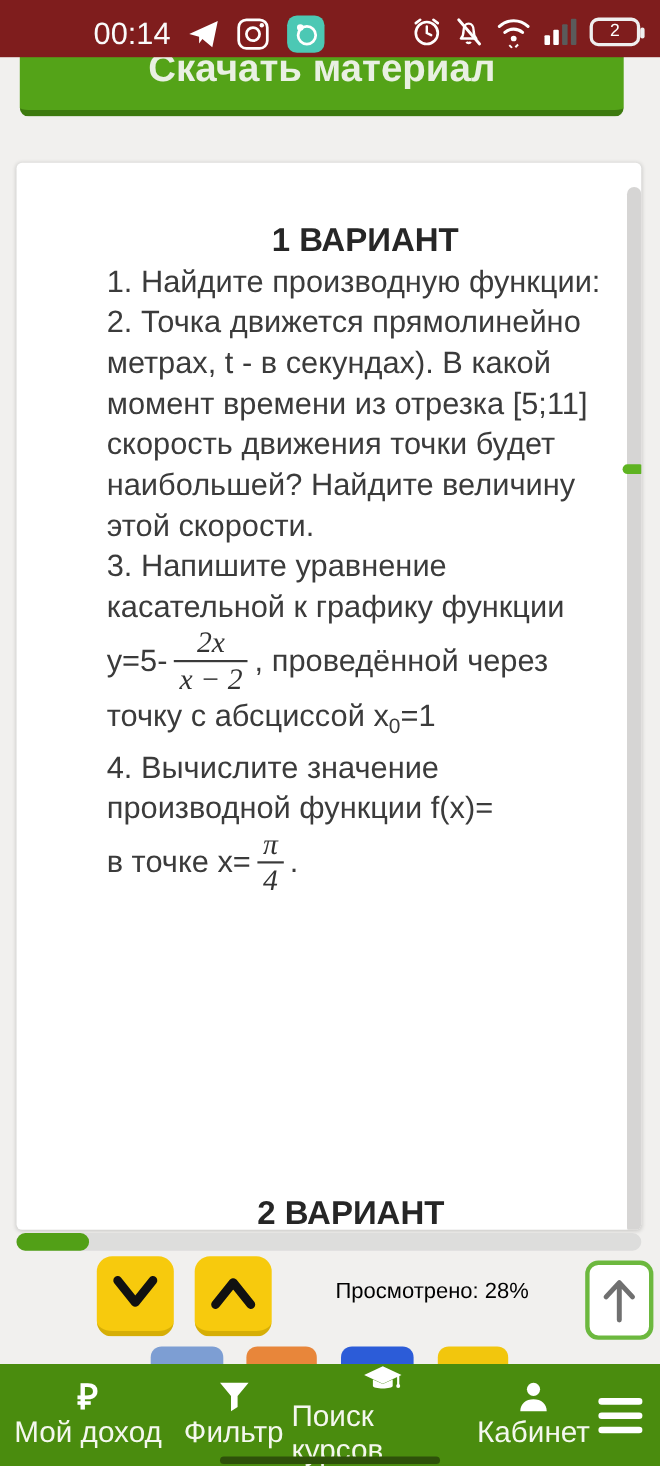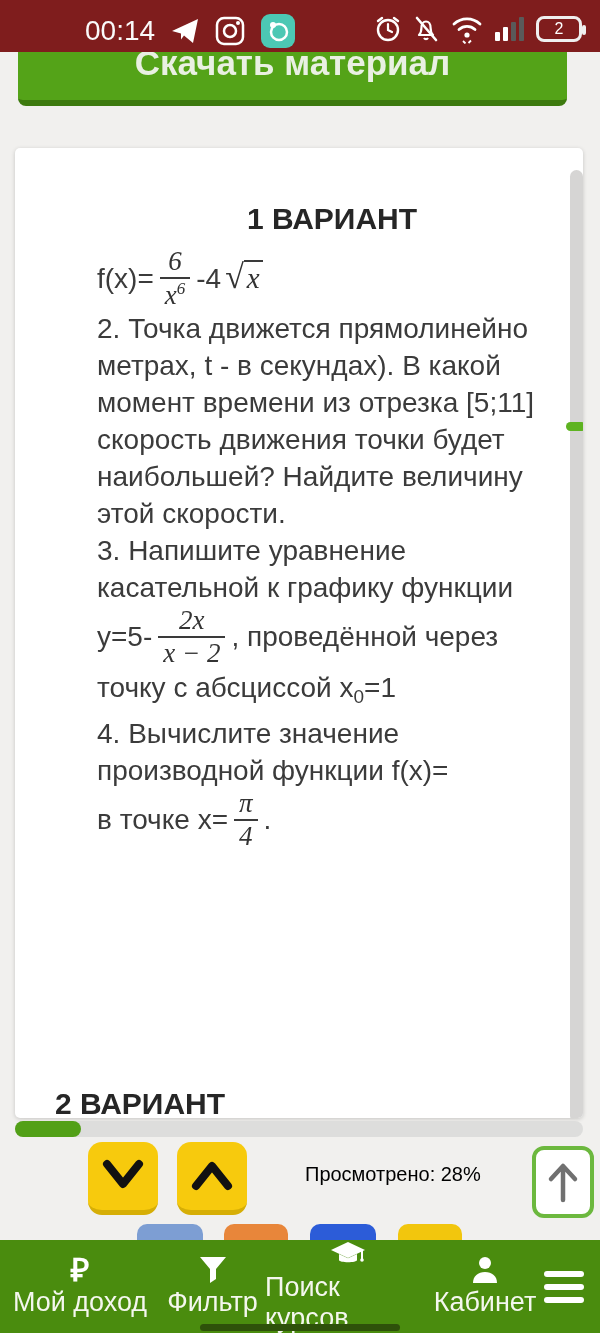--- a/index.html
+++ b/index.html
@@ -36,22 +36,22 @@
   .watermark { position:absolute; left:4px; top:2px; z-index:6; display:flex; align-items:flex-start; color:#8f8f8f; }
   .watermark .wm-text { font-size:30px; font-weight:700; letter-spacing:3px; margin-top:8px; opacity:.85; }
 
   
   .card {
     position:absolute; left:15px; top:148px; width:568px; height:970px;
     background:#ffffff; border-radius:5px; box-shadow:0 1px 4px rgba(0,0,0,.18);
     overflow:hidden;
   }
   .card-content { padding:52px 16px 0 82px; font-size:28px; line-height:37px; color:#3b3b3b; }
-  .v-title { text-align:center; font-size:30px; font-weight:700; color:#262626; margin-bottom:10px; }
-  .v2-title { position:absolute; bottom:-3px; left:40px; right:0; font-size:30px; font-weight:700; color:#262626; }
+  .v-title { text-align:center; font-size:30px; font-weight:700; color:#262626; }
+  .v2-title { position:absolute; bottom:-3px; left:40px; right:0; text-align:center; font-size:30px; font-weight:700; color:#262626; }
   p.line { margin:0; }
   .frac { display:inline-block; text-align:center; vertical-align:-16px; line-height:1.08; margin:0 6px;
           font-family:"Liberation Serif", serif; font-style:italic; color:#333; }
   .frac .num { display:block; padding:0 5px 1px; border-bottom:2px solid #3a3a3a; font-size:27px; }
   .frac .den { display:block; padding:1px 5px 0; font-size:27px; }
   .frac sup { font-size:17px; font-style:italic; }
   .sqrt { font-family:"Liberation Serif", serif; font-style:italic; font-size:29px; color:#333; margin-left:4px; }
   .sqrt .rad { font-style:normal; font-size:34px; }
   .sqrt .arg { border-top:2px solid #3a3a3a; padding:0 3px; }
   .bigsup { font-size:26px; vertical-align:9px; }
@@ -164,24 +164,22 @@
       </span>
     </div>
   </div>
 
 
   <div class="card">
     <div class="card-content">
 
       <div class="v-title">1 ВАРИАНТ</div>
 
-
-      <p class="line fline">
-        <span>f(x)=</span><span class="frac"><span class="num">6</span><span class="den"><span>x</span><sup>6</sup></span></span><span>-4</span><span class="sqrt"><span class="rad">√</span><span class="arg">x</span></span>
-      </p>
+      <p class="line">1. Найдите производную функции:</p>
+
 
       <p class="line">2. Точка движется прямолинейно</p>
 
 
       <p class="line">метрах, t - в секундах). В какой момент времени из отрезка [5;11] скорость движения точки будет наибольшей? Найдите величину этой скорости.</p>
 
       <p class="line">3. Напишите уравнение</p>
       <p class="line">касательной к графику функции</p>
 
       <p class="line fline">

